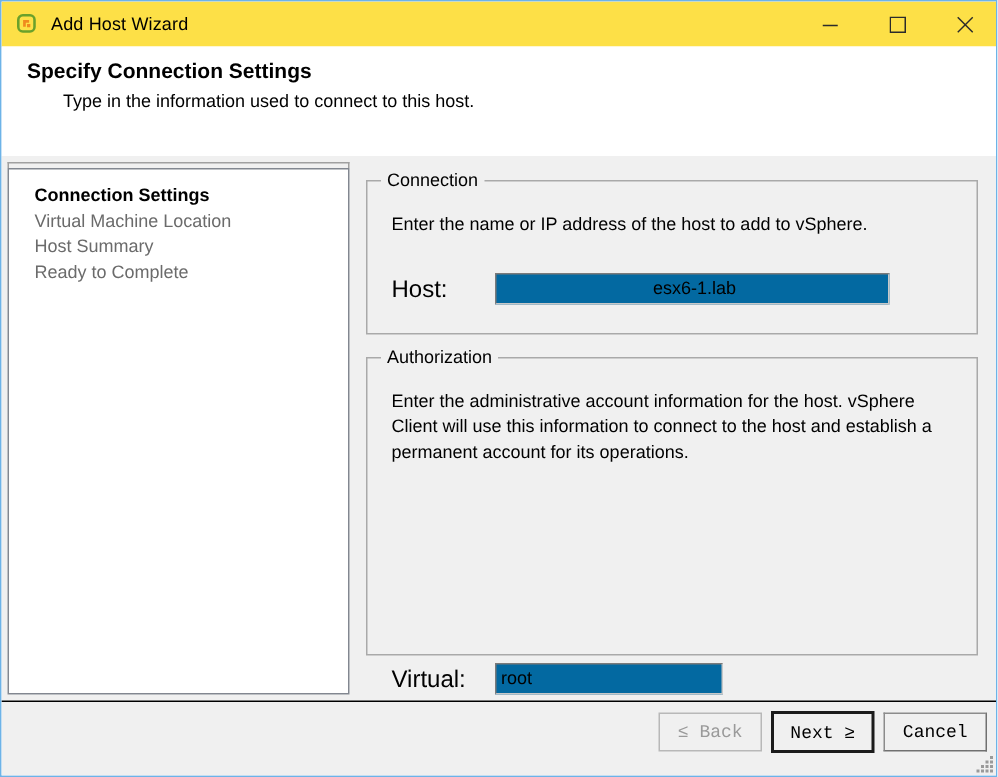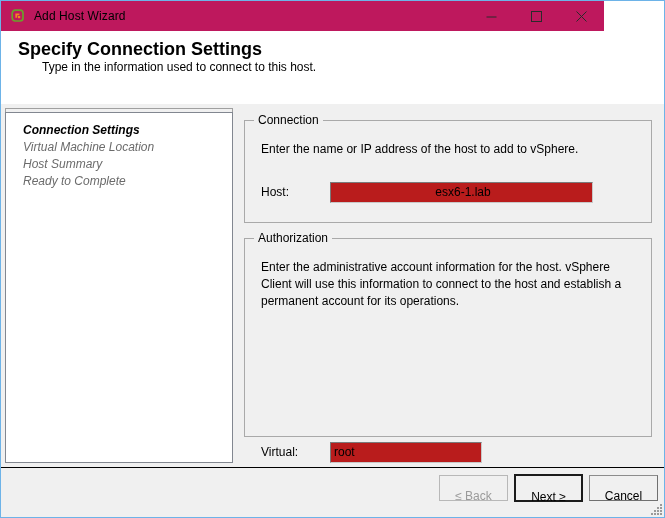--- a/index.html
+++ b/index.html
@@ -19,23 +19,23 @@
     box-sizing: border-box;
     border: 1px solid #6db3e8;
     background: #ffffff;
     overflow: hidden;
   }
 
   
   .titlebar {
     position: absolute;
     left: 0; top: 0;
-    width: 603px;
+    width: 665px;
     height: 30px;
-    background: #be185d;
+    background: #fde047;
     display: flex;
     align-items: center;
   }
   .title-icon {
     width: 16px;
     height: 16px;
     margin-left: 9px;
     margin-right: 8px;
     flex: 0 0 auto;
     display: block;
@@ -67,21 +67,21 @@
   .header {
     position: absolute;
     left: 0; top: 30px;
     width: 663px;
     height: 73px;
     background: #ffffff;
   }
   .header-title {
     position: absolute;
     left: 17px; top: 8px;
-    font-size: 18px;
+    font-size: 14px;
     font-weight: bold;
     color: #000000;
     white-space: nowrap;
   }
   .header-sub {
     position: absolute;
     left: 41px; top: 29px;
     font-size: 12px;
     color: #000000;
     white-space: nowrap;
@@ -124,21 +124,20 @@
     padding: 0;
     list-style: none;
   }
   .nav-item {
     font-size: 12px;
     padding: 0 8px 0 17px;
     height: 17px;
     line-height: 17px;
     color: #6b6b6b;
     white-space: nowrap;
-    font-style: italic;
   }
   .nav-item:first-child { margin-top: 9px; }
   .nav-item.current {
     color: #000000;
     font-weight: bold;
   }
 
   .main-pane {
     position: absolute;
     left: 233px; top: 0;
@@ -170,28 +169,28 @@
     position: absolute;
     font-size: 12px;
     color: #000000;
     line-height: 17px;
   }
   .conn-text { left: 16px; top: 20px; white-space: nowrap; }
   .auth-text { left: 16px; top: 20px; width: 375px; }
 
   .field-label {
     position: absolute;
-    font-size: 12px;
+    font-size: 16px;
     color: #000000;
     white-space: nowrap;
   }
   .textbox {
     position: absolute;
     box-sizing: border-box;
-    background: #b91c1c;
+    background: #0369a1;
     border: 1px solid #7a7a7a;
     border-right-color: #c8c8c8;
     border-bottom-color: #c8c8c8;
     font-family: "Liberation Sans", sans-serif;
     font-size: 12px;
     color: #000000;
     padding: 0 0 0 3px;
     line-height: 19px;
     white-space: nowrap;
     overflow: hidden;
@@ -228,30 +227,30 @@
     position: absolute;
     left: 0; top: 467px;
     width: 663px;
     height: 49px;
     background: #f0f0f0;
   }
   .btn {
     position: absolute;
     box-sizing: border-box;
     height: 26px;
-    font-family: Liberation Sans, sans-serif;
+    font-family: Liberation Mono, monospace;
     font-size: 12px;
     background: #f0f0f0;
     border: 1px solid #8c8c8c;
     border-right-color: #707070;
     border-bottom-color: #707070;
     color: #000000;
     text-align: center;
     line-height: 24px;
-    padding: 8px;
+    padding: 0;
     white-space: nowrap;
   }
   .btn-back {
     left: 438px; top: 7px; width: 69px;
     color: #9a9a9a;
     border-color: #b8b8b8;
   }
   .btn-next {
     left: 513px; top: 6px; width: 69px;
     height: 28px;

